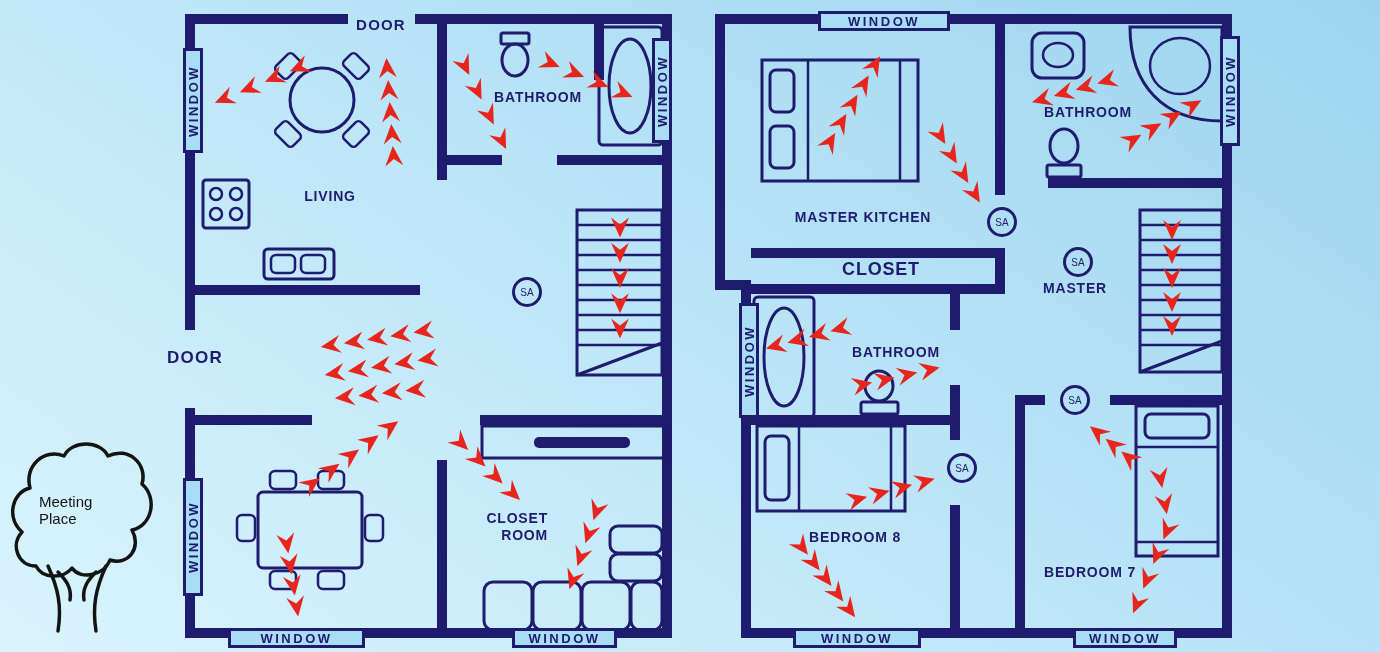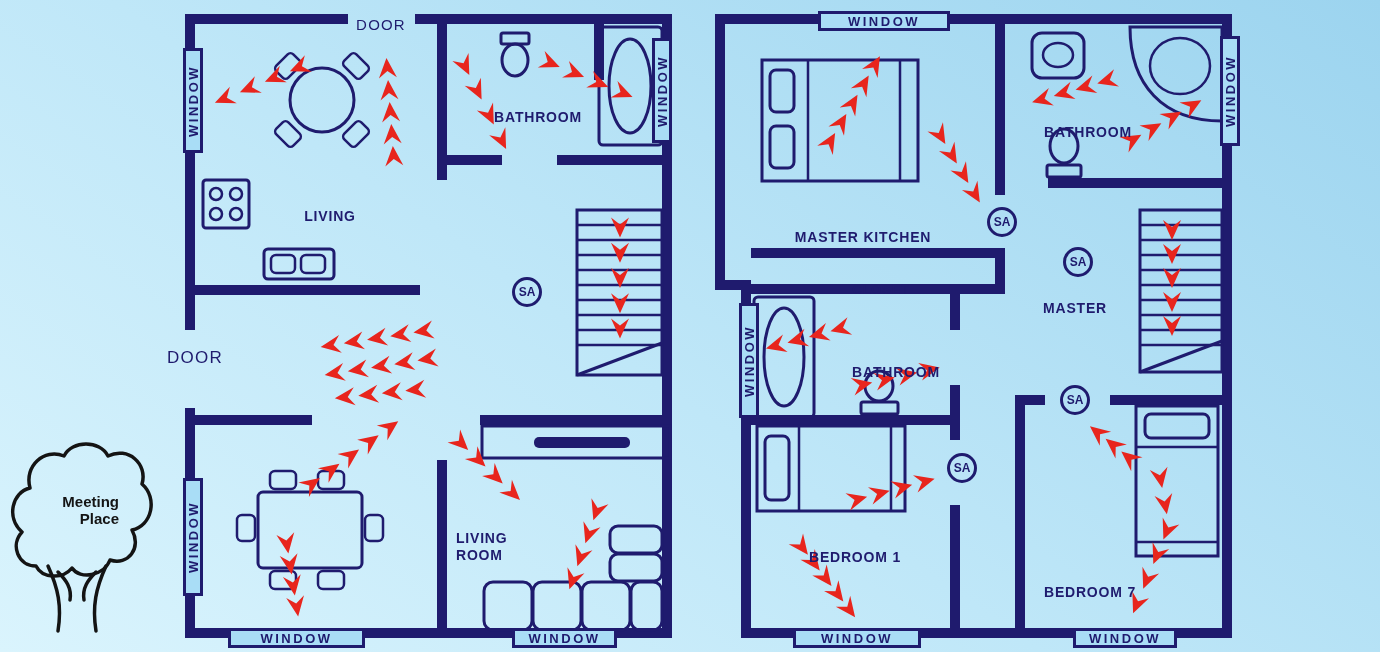--- a/index.html
+++ b/index.html
@@ -17,36 +17,36 @@
   .window{
     position:absolute;box-sizing:border-box;line-height:1;
     background:var(--window_fill,#a9ddf6);border:3px solid var(--wall,#1f1b6e);
     color:var(--label_text,#1f1b6e);font-weight:700;font-size:13px;letter-spacing:2.5px;
     display:flex;align-items:center;justify-content:center;overflow:hidden;
   }
   .window.v{writing-mode:vertical-rl;transform:rotate(180deg);}
   .room-label{
     position:absolute;transform:translate(-50%,-50%);
     color:var(--label_text,#1f1b6e);font-weight:700;font-size:14px;letter-spacing:0.8px;
-    text-align:left;line-height:1.2;white-space:nowrap;margin-top:20px;
+    text-align:right;line-height:1.2;white-space:nowrap;
   }
   .room-label.wrap{white-space:normal;}
   .door-label{
     position:absolute;transform:translate(-50%,-50%);
-    color:var(--label_text,#1f1b6e);font-weight:400;letter-spacing:1.2px;white-space:nowrap;
+    color:var(--label_text,#1f1b6e);font-weight:700;letter-spacing:1.2px;white-space:nowrap;
   }
   .sa{
     position:absolute;width:30px;height:30px;box-sizing:border-box;
     border:3px solid var(--wall,#1f1b6e);border-radius:50%;
-    color:var(--label_text,#1f1b6e);font-weight:700;font-size:12px;
+    color:var(--label_text,#1f1b6e);font-weight:400;font-size:10px;
     display:flex;align-items:center;justify-content:center;
   }
   .meeting-label{
     position:absolute;transform:translate(-50%,-50%);
-    color:var(--tree,#141414);font-weight:700;font-size:15px;text-align:right;line-height:1.15;
+    color:var(--tree,#141414);font-weight:400;font-size:15px;text-align:left;line-height:1.15;
   }
 </style>
 </head>
 <body>
 
 <div id="stage">
 
   <svg id="plan-svg" width="1380" height="652" viewBox="0 0 1380 652">
 
     <g>
@@ -307,28 +307,28 @@
   <div class="window v" style="left:1220px;top:36px;width:20px;height:110px">WINDOW</div>
   <div class="window v" style="left:739px;top:303px;width:20px;height:115px">WINDOW</div>
   <div class="window" style="left:793px;top:628px;width:128px;height:20px">WINDOW</div>
   <div class="window" style="left:1073px;top:628px;width:104px;height:20px">WINDOW</div>
 
   <div class="door-label" style="left:381px;top:24px;font-size:15px">DOOR</div>
   <div class="door-label" style="left:195px;top:358px;font-size:17px">DOOR</div>
 
   <div class="room-label" style="left:330px;top:196px">LIVING</div>
   <div class="room-label" style="left:538px;top:97px">BATHROOM</div>
-  <div class="room-label wrap" style="left:502px;top:527px;width:92px">LIVING ROOM</div>
+  <div class="room-label wrap" style="left:502px;top:527px;width:92px">CLOSET ROOM</div>
 
   <div class="room-label" style="left:863px;top:217px">MASTER KITCHEN</div>
-  <div class="room-label" style="left:881px;top:270px;font-size:13px">CLOSET</div>
+  <div class="room-label" style="left:881px;top:270px;font-size:18px">CLOSET</div>
   <div class="room-label" style="left:1088px;top:112px">BATHROOM</div>
   <div class="room-label" style="left:1075px;top:288px">MASTER</div>
   <div class="room-label" style="left:896px;top:352px">BATHROOM</div>
-  <div class="room-label" style="left:855px;top:537px">BEDROOM 1</div>
+  <div class="room-label" style="left:855px;top:537px">BEDROOM 8</div>
   <div class="room-label" style="left:1090px;top:572px">BEDROOM 7</div>
 
   <div class="sa" style="left:512px;top:277px">SA</div>
   <div class="sa" style="left:987px;top:207px">SA</div>
   <div class="sa" style="left:1063px;top:247px">SA</div>
   <div class="sa" style="left:947px;top:453px">SA</div>
   <div class="sa" style="left:1060px;top:385px">SA</div>
 
   <div class="meeting-label" style="left:79px;top:510px;width:80px">Meeting Place</div>
 

